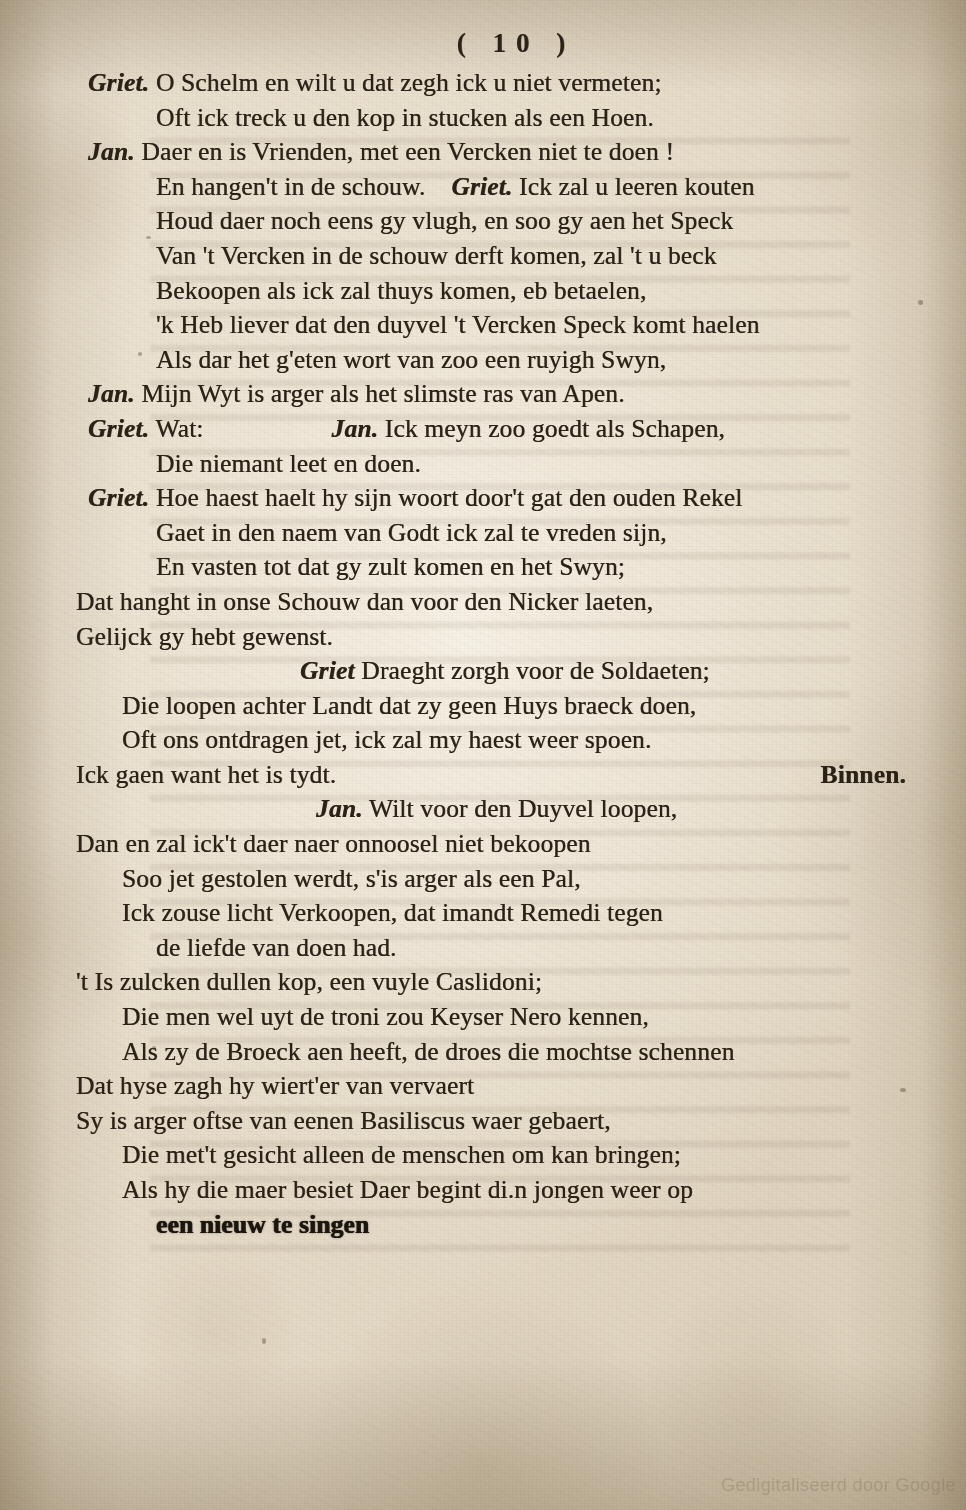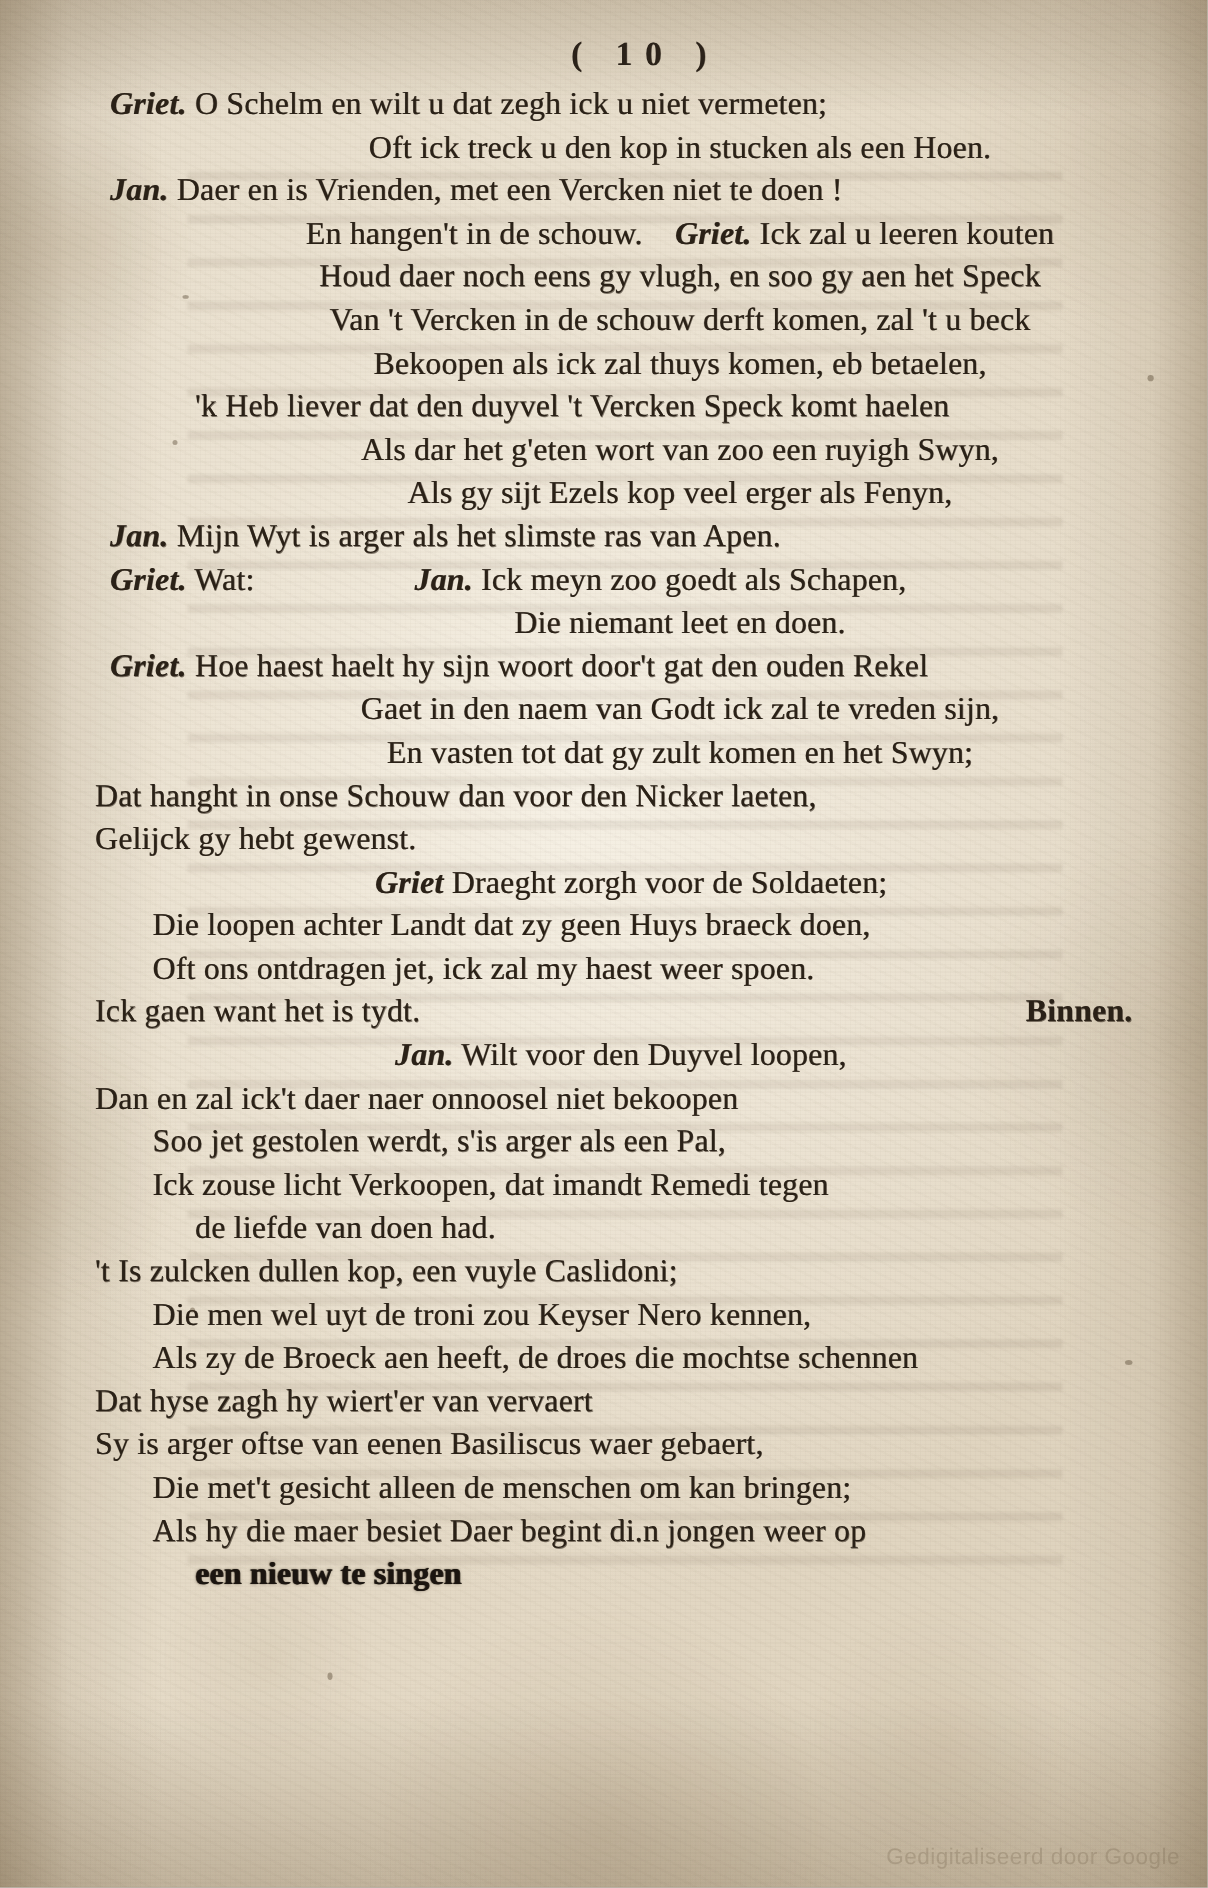--- a/index.html
+++ b/index.html
@@ -98,21 +98,21 @@
     color: #2a2117;
     text-shadow:
       0.45px 0.25px 0.3px rgba(38,28,16,0.55),
       -0.25px 0.15px 0.3px rgba(60,46,28,0.32);
     letter-spacing: 0.15px;
   }
 
   
   .i0  { margin-left: 0px; }
   .i1  { margin-left: 34px; }
-  .i2  { margin-left: 68px; text-align: center; }
+  .i2  { margin-left: 68px; }
   .i3  { margin-left: 68px; }
   .ihang { margin-left: -12px; }
   .icentered { margin-left: 212px; }
   .icentered2 { margin-left: 228px; }
 
   .spk {
     font-style: italic;
     font-weight: 600;
     letter-spacing: 0.2px;
   }
@@ -157,21 +157,21 @@
       rgba(70,52,30,0.85) 19px,
       rgba(70,52,30,0.85) 25px,
       rgba(70,52,30,0.0) 26px,
       rgba(70,52,30,0.0) 34.6px
     );
     mix-blend-mode: multiply;
   }
 
   .watermark {
     position: absolute;
-    right: 22px;
+    right: 10px;
     bottom: 14px;
     z-index: 4;
     font-family: "Liberation Sans", sans-serif;
     font-size: 18px;
     letter-spacing: 0.4px;
     color: rgba(120,104,80,0.30);
     user-select: none;
   }
 
   
@@ -197,21 +197,20 @@
     <div class="lines">
         <div class="ln i0"><span class="spk">Griet.</span> <span>O Schelm en wilt u dat zegh ick u niet vermeten;</span></div>
         <div class="ln i2"><span>Oft ick treck u den kop in stucken als een Hoen.</span></div>
         <div class="ln i0"><span class="spk">Jan.</span> <span>Daer en is Vrienden, met een Vercken niet te doen !</span></div>
         <div class="ln i2"><span>En hangen't in de schouw.</span><span class="gap-sm"></span><span class="spk-inline">Griet.</span> <span>Ick zal u leeren kouten</span></div>
         <div class="ln i2"><span>Houd daer noch eens gy vlugh, en soo gy aen het Speck</span></div>
         <div class="ln i2"><span>Van 't Vercken in de schouw derft komen, zal 't u beck</span></div>
         <div class="ln i2"><span>Bekoopen als ick zal thuys komen, eb betaelen,</span></div>
         <div class="ln i3"><span>'k Heb liever dat den duyvel 't Vercken Speck komt haelen</span></div>
         <div class="ln i2"><span>Als dar het g'eten wort van zoo een ruyigh Swyn,</span></div>
-        <div class="ln i2"><span>Als gy sijt Ezels kop veel erger als Fenyn,</span></div>
         <div class="ln i0"><span class="spk">Jan.</span> <span>Mijn Wyt is arger als het slimste ras van Apen.</span></div>
         <div class="ln i0"><span class="spk">Griet.</span> <span>Wat:</span><span class="gap-md"></span><span class="spk-inline">Jan.</span> <span>Ick meyn zoo goedt als Schapen,</span></div>
         <div class="ln i2"><span>Die niemant leet en doen.</span></div>
         <div class="ln i0"><span class="spk">Griet.</span> <span>Hoe haest haelt hy sijn woort door't gat den ouden Rekel</span></div>
         <div class="ln i2"><span>Gaet in den naem van Godt ick zal te vreden sijn,</span></div>
         <div class="ln i2"><span>En vasten tot dat gy zult komen en het Swyn;</span></div>
         <div class="ln ihang"><span>Dat hanght in onse Schouw dan voor den Nicker laeten,</span></div>
         <div class="ln ihang"><span>Gelijck gy hebt gewenst.</span></div>
         <div class="ln icentered"><span class="spk">Griet</span> <span>Draeght zorgh voor de Soldaeten;</span></div>
         <div class="ln i1"><span>Die loopen achter Landt dat zy geen Huys braeck doen,</span></div>

